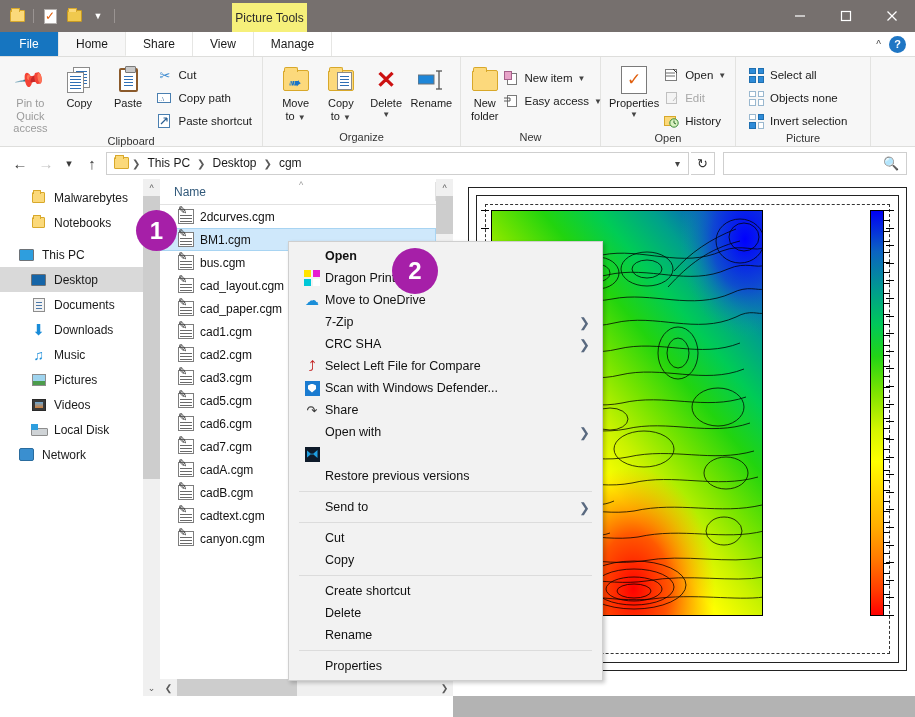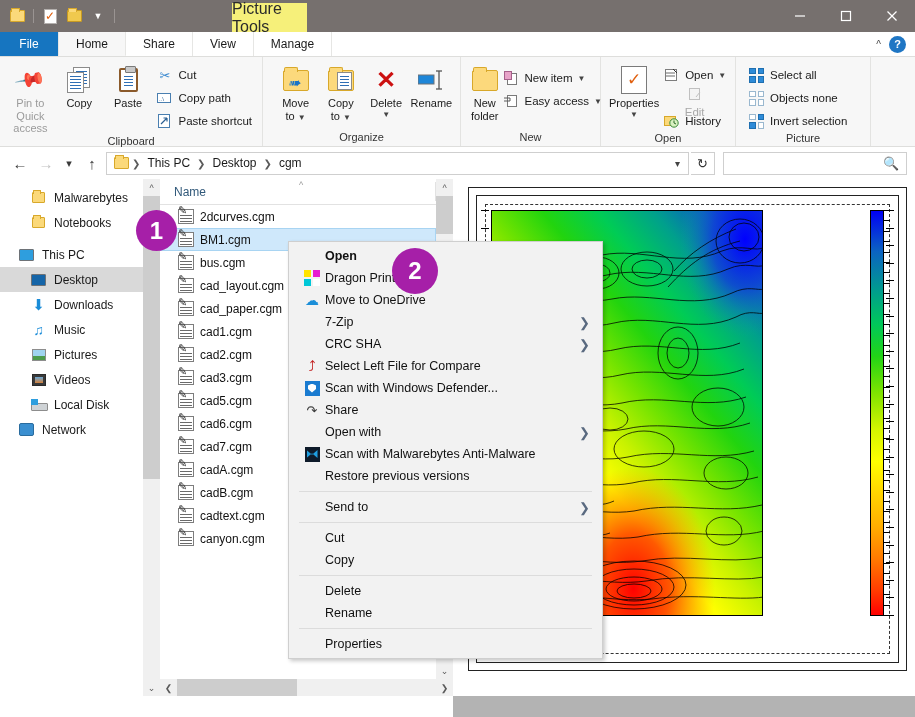--- a/index.html
+++ b/index.html
@@ -33,21 +33,21 @@
   .folder-ico.dark { background: #f0c94e; border-color: #c79a22; }
   .doc-chk {
     width: 13px; height: 15px; background: #fff; border: 1px solid #b4b0ae;
     display: flex; align-items: center; justify-content: center;
     font-size: 12px; color: #e06010; line-height: 1;
   }
   .qat-arrow { font-size: 9px; color: #fff; line-height: 1; }
 
   .pt-tab {
     position: absolute; left: 232px; top: 3px; width: 75px; height: 29px;
-    background: #f6f07a; color: #2b2b2b; font-size: 16px;
+    background: #f6f07a; color: #2b2b2b; font-size: 12px;
     display: flex; align-items: center; justify-content: center;
   }
   .wbtns { position: absolute; right: 0; top: 0; display: flex; height: 32px; }
   .wbtn {
     width: 46px; height: 32px; display: flex; align-items: center; justify-content: center;
     color: #fff; font-size: 13px;
   }
   .wbtn svg { display: block; }
 
   
@@ -86,21 +86,21 @@
     width: 56px; display: flex; flex-direction: column; align-items: center;
     font-size: 11px; color: #1a1a1a; text-align: center; line-height: 1.15; padding-top: 2px;
   }
   .bigbtn .gl { height: 34px; display: flex; align-items: center; justify-content: center; }
   .bigbtn.disabled { color: #9b9b9b; }
   .smallcol { display: flex; flex-direction: column; gap: 1px; padding-top: 3px; }
   .smallbtn {
     display: flex; align-items: center; gap: 5px; font-size: 11.5px; color: #1a1a1a;
     height: 22px; padding: 0 4px; white-space: nowrap;
   }
-  .smallbtn.disabled { color: #a8a8a8; flex-direction: column; }
+  .smallbtn.disabled { color: #a8a8a8; }
   .smallbtn .gl { width: 17px; display: flex; align-items: center; justify-content: center; }
   .dd { font-size: 8px; color: #444; }
 
   
   .ic-pin { font-size: 20px; color: #8d8d8d; transform: rotate(35deg); }
   .ic-copy { position: relative; width: 24px; height: 26px; }
   .ic-page {
     position: absolute; width: 17px; height: 21px; background: #fff; border: 1px solid #8b8b8b;
   }
   .ic-page:after {
@@ -622,20 +622,26 @@
         <span class="navicon">
             <span class="mon"></span>
           </span>
         <span>This PC</span>
       </div>
       <div class="navitem indent sel">
         <span class="navicon">
             <span class="mon dk"></span>
           </span>
         <span>Desktop</span>
+      </div>
+      <div class="navitem indent">
+        <span class="navicon">
+            <span class="docico"></span>
+          </span>
+        <span>Documents</span>
       </div>
       <div class="navitem indent">
         <span class="navicon">
             <span class="dlarrow">⬇</span>
           </span>
         <span>Downloads</span>
       </div>
       <div class="navitem indent">
         <span class="navicon">
             <span class="note">♫</span>
@@ -996,21 +1002,20 @@
       <span class="mgl"></span>
       <span class="mlabel">Open with</span>
       <span class="sub">❯</span>
     </div>
     <div class="mi">
       <span class="mgl">
           <span class="ic-mbam">
             <i></i>
           </span>
         </span>
-      <span class="mlabel">Scan with Malwarebytes Anti-Malware</span>
     </div>
     <div class="mi">
       <span class="mgl"></span>
       <span class="mlabel">Restore previous versions</span>
     </div>
     <div class="msep"></div>
     <div class="mi">
       <span class="mgl"></span>
       <span class="mlabel">Send to</span>
       <span class="sub">❯</span>
@@ -1018,20 +1023,24 @@
     <div class="msep"></div>
     <div class="mi">
       <span class="mgl"></span>
       <span class="mlabel">Cut</span>
     </div>
     <div class="mi">
       <span class="mgl"></span>
       <span class="mlabel">Copy</span>
     </div>
     <div class="msep"></div>
+    <div class="mi">
+      <span class="mgl"></span>
+      <span class="mlabel">Create shortcut</span>
+    </div>
     <div class="mi">
       <span class="mgl"></span>
       <span class="mlabel">Delete</span>
     </div>
     <div class="mi">
       <span class="mgl"></span>
       <span class="mlabel">Rename</span>
     </div>
     <div class="msep"></div>
     <div class="mi">

